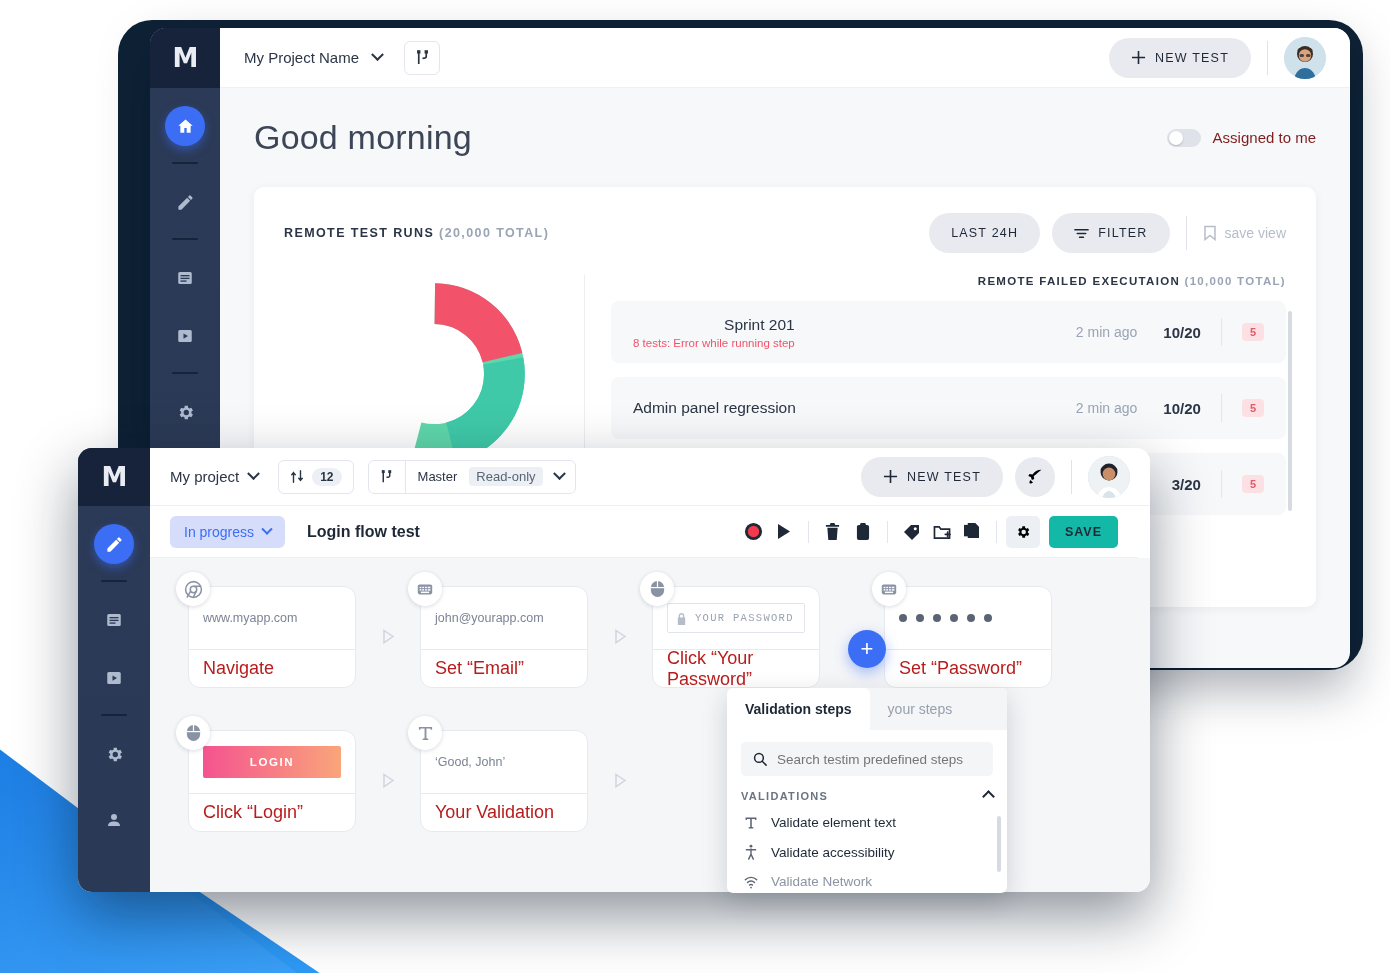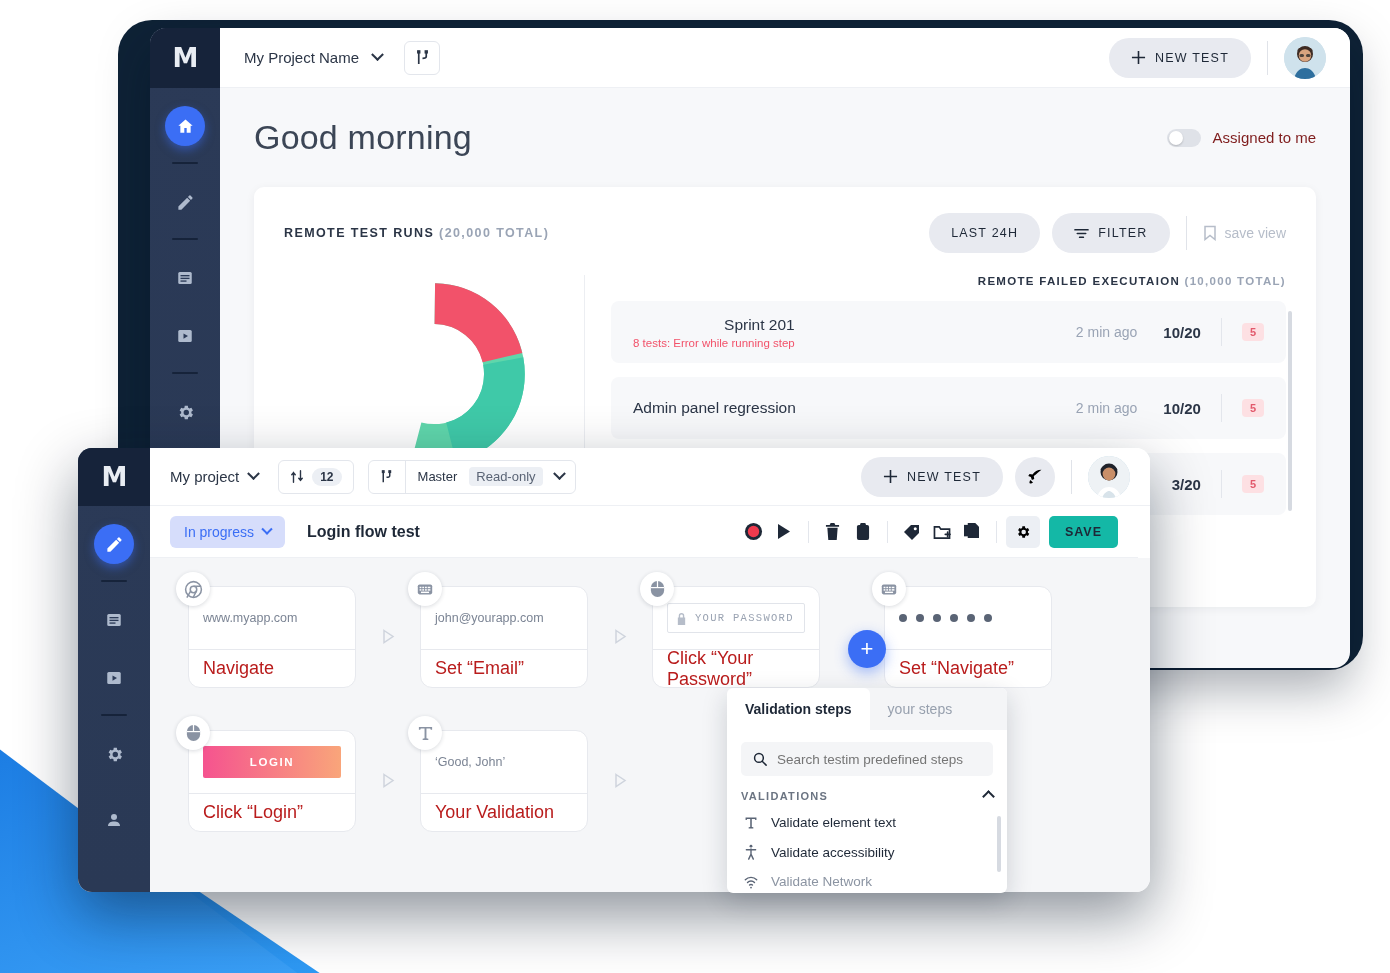--- a/index.html
+++ b/index.html
@@ -676,21 +676,21 @@
           <div class="step-preview">
             <span class="dots">
                 <i></i>
                 <i></i>
                 <i></i>
                 <i></i>
                 <i></i>
                 <i></i>
               </span>
           </div>
-          <div class="step-label">Set “Navigate”</div>
+          <div class="step-label">Set “Password”</div>
         </div>
       </div>
     </div>
 
     <div class="step-row" style="margin-top:42px">
       <div class="step-wrap">
         <div class="step-icon">
           <svg width="17" height="18" viewBox="0 0 18 19" fill="currentColor">
               <path d="M9 1a7 7 0 0 1 7 7v3a7 7 0 0 1-14 0V8a7 7 0 0 1 7-7z"></path>
               <path d="M2 8h14" stroke="#fff" stroke-width="1.3"></path>

